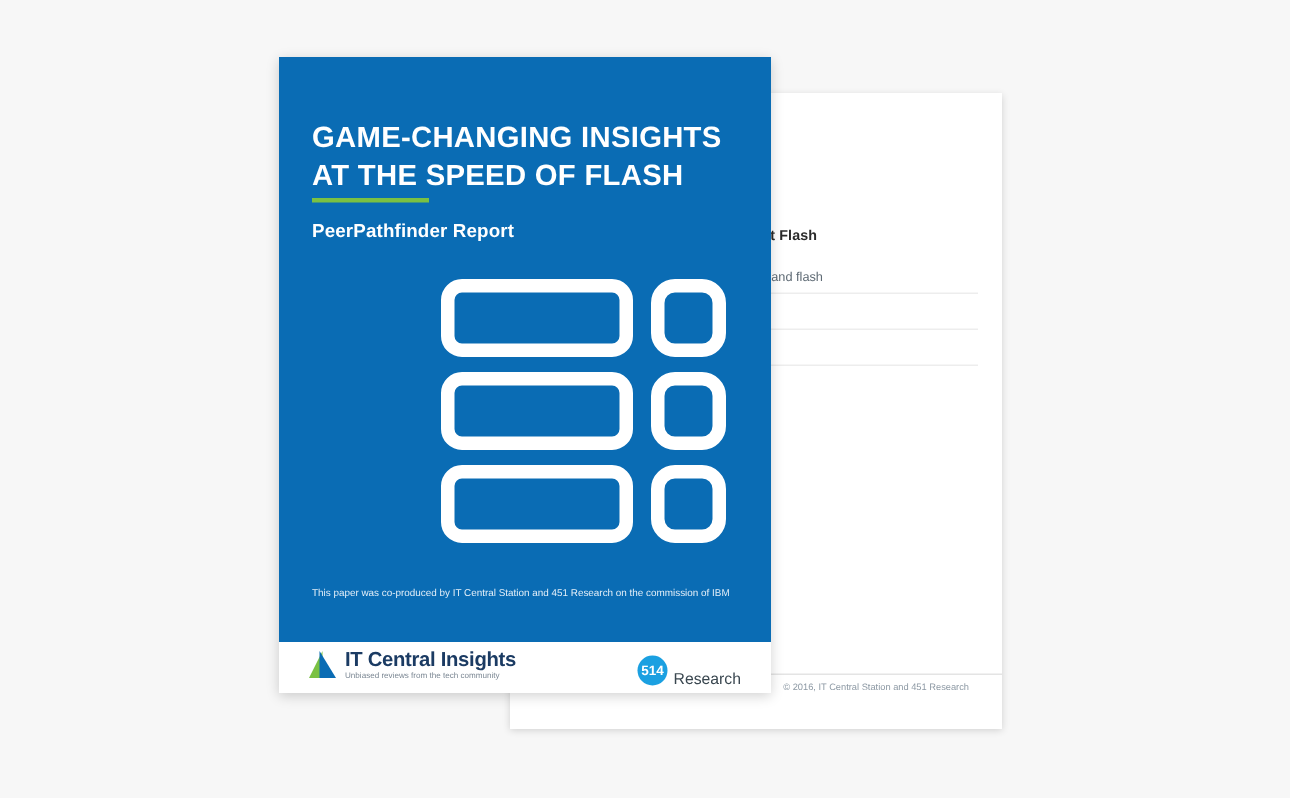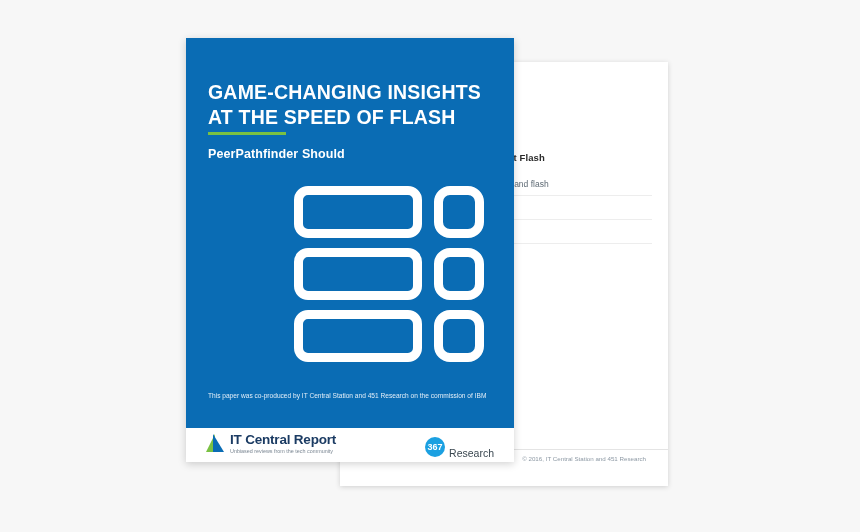--- a/index.html
+++ b/index.html
@@ -296,21 +296,21 @@
         <div class="bp-footer-left">Game-Changing Insights at the Speed of Flash</div>
         <div class="bp-footer-right">© 2016, IT Central Station and 451 Research</div>
       </div>
     </div>
   </div>
 
   <div class="cover">
     <div class="cover-blue">
       <div class="cover-title">GAME-CHANGING INSIGHTS AT THE SPEED OF FLASH</div>
       <div class="cover-rule"></div>
-      <div class="cover-subtitle">PeerPathfinder Should</div>
+      <div class="cover-subtitle">PeerPathfinder Report</div>
 
       <div class="glyph">
         <div class="glyph-row r1">
           <div class="glyph-bar"></div>
           <div class="glyph-dot"></div>
         </div>
         <div class="glyph-row r2">
           <div class="glyph-bar"></div>
           <div class="glyph-dot"></div>
         </div>
@@ -323,24 +323,24 @@
       <div class="cover-note">This paper was co-produced by IT Central Station and 451 Research on the commission of IBM</div>
     </div>
 
     <div class="cover-footer">
       <div class="logo-ics">
         <div class="logo-ics-mark">
           <div class="v1"></div>
           <div class="v2"></div>
         </div>
         <div class="logo-ics-text">
-          <div class="logo-ics-name">IT Central Report</div>
+          <div class="logo-ics-name">IT Central Insights</div>
           <div class="logo-ics-tag">Unbiased reviews from the tech community</div>
         </div>
       </div>
       <div class="logo-451">
-        <div class="badge-451">367</div>
+        <div class="badge-451">514</div>
         <div class="logo-451-text">Research</div>
       </div>
     </div>
   </div>
 
 </div>
 
 </body></html>

